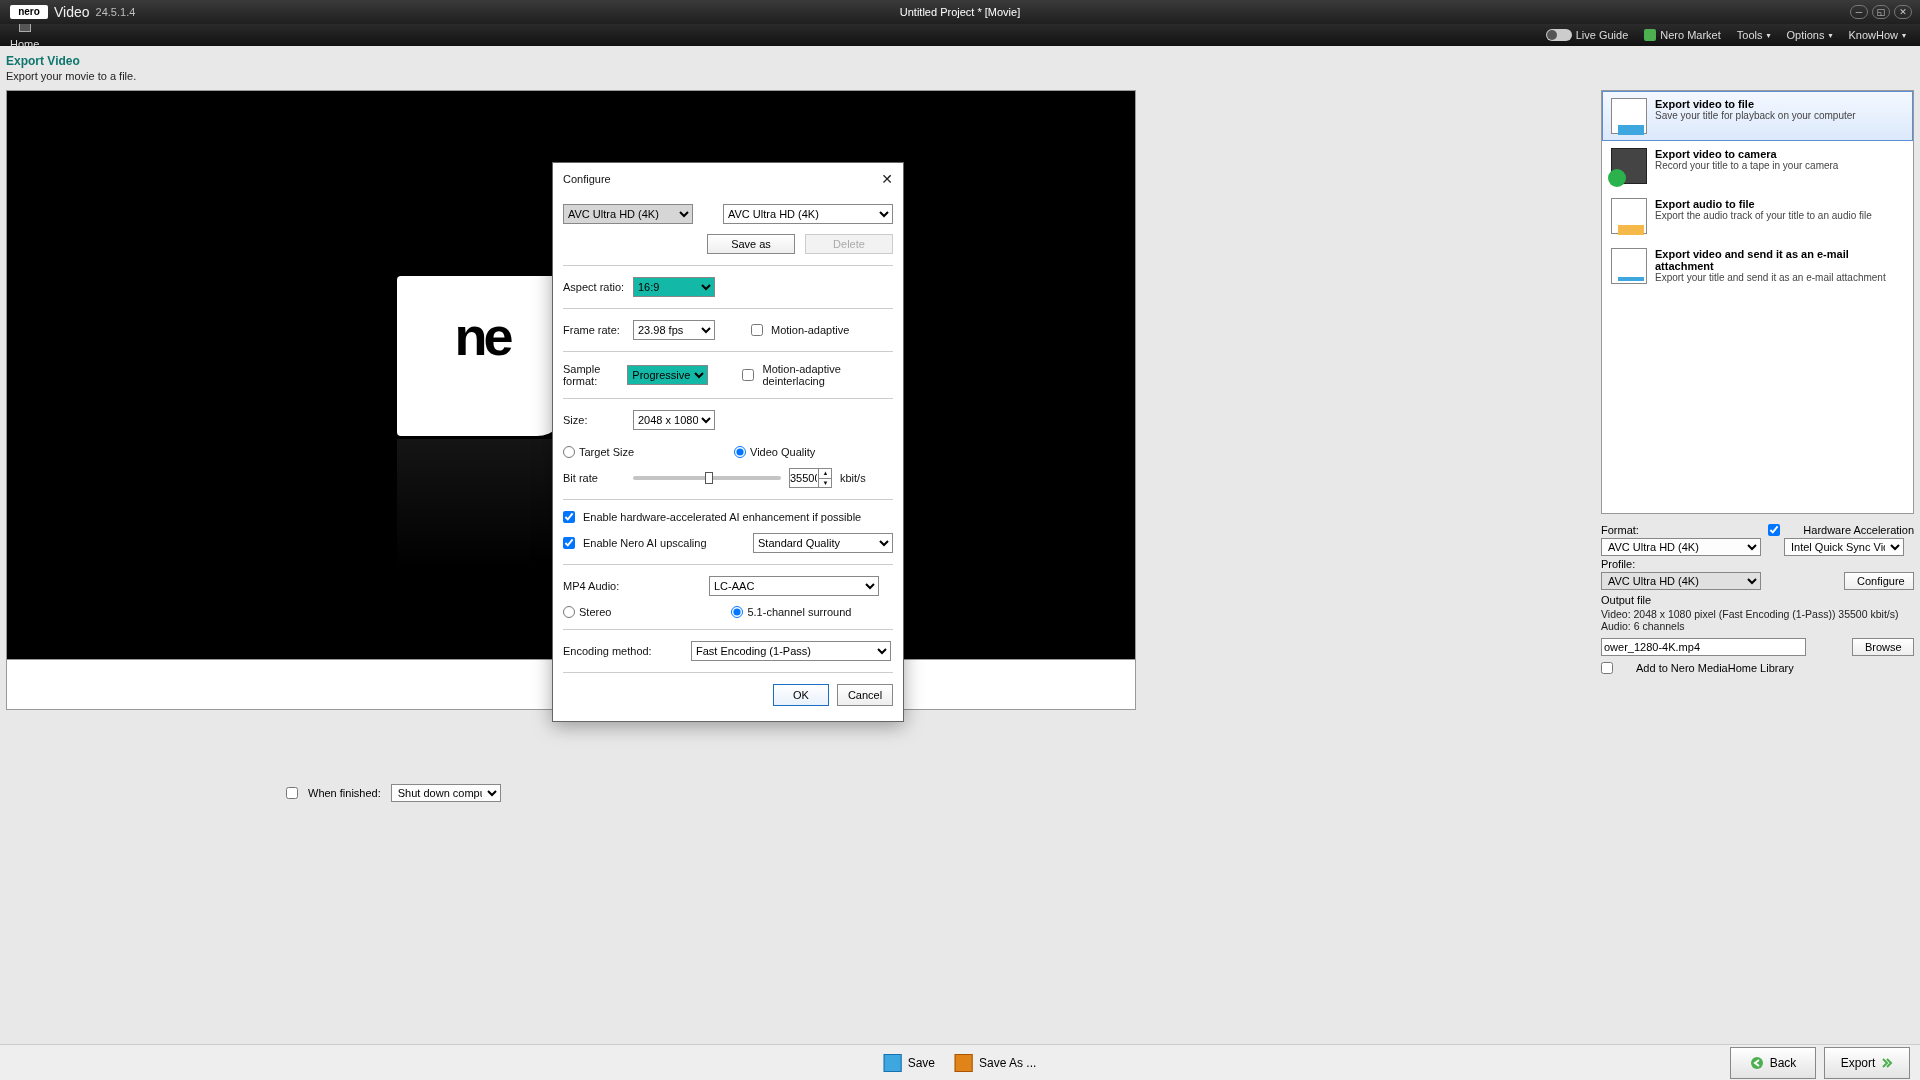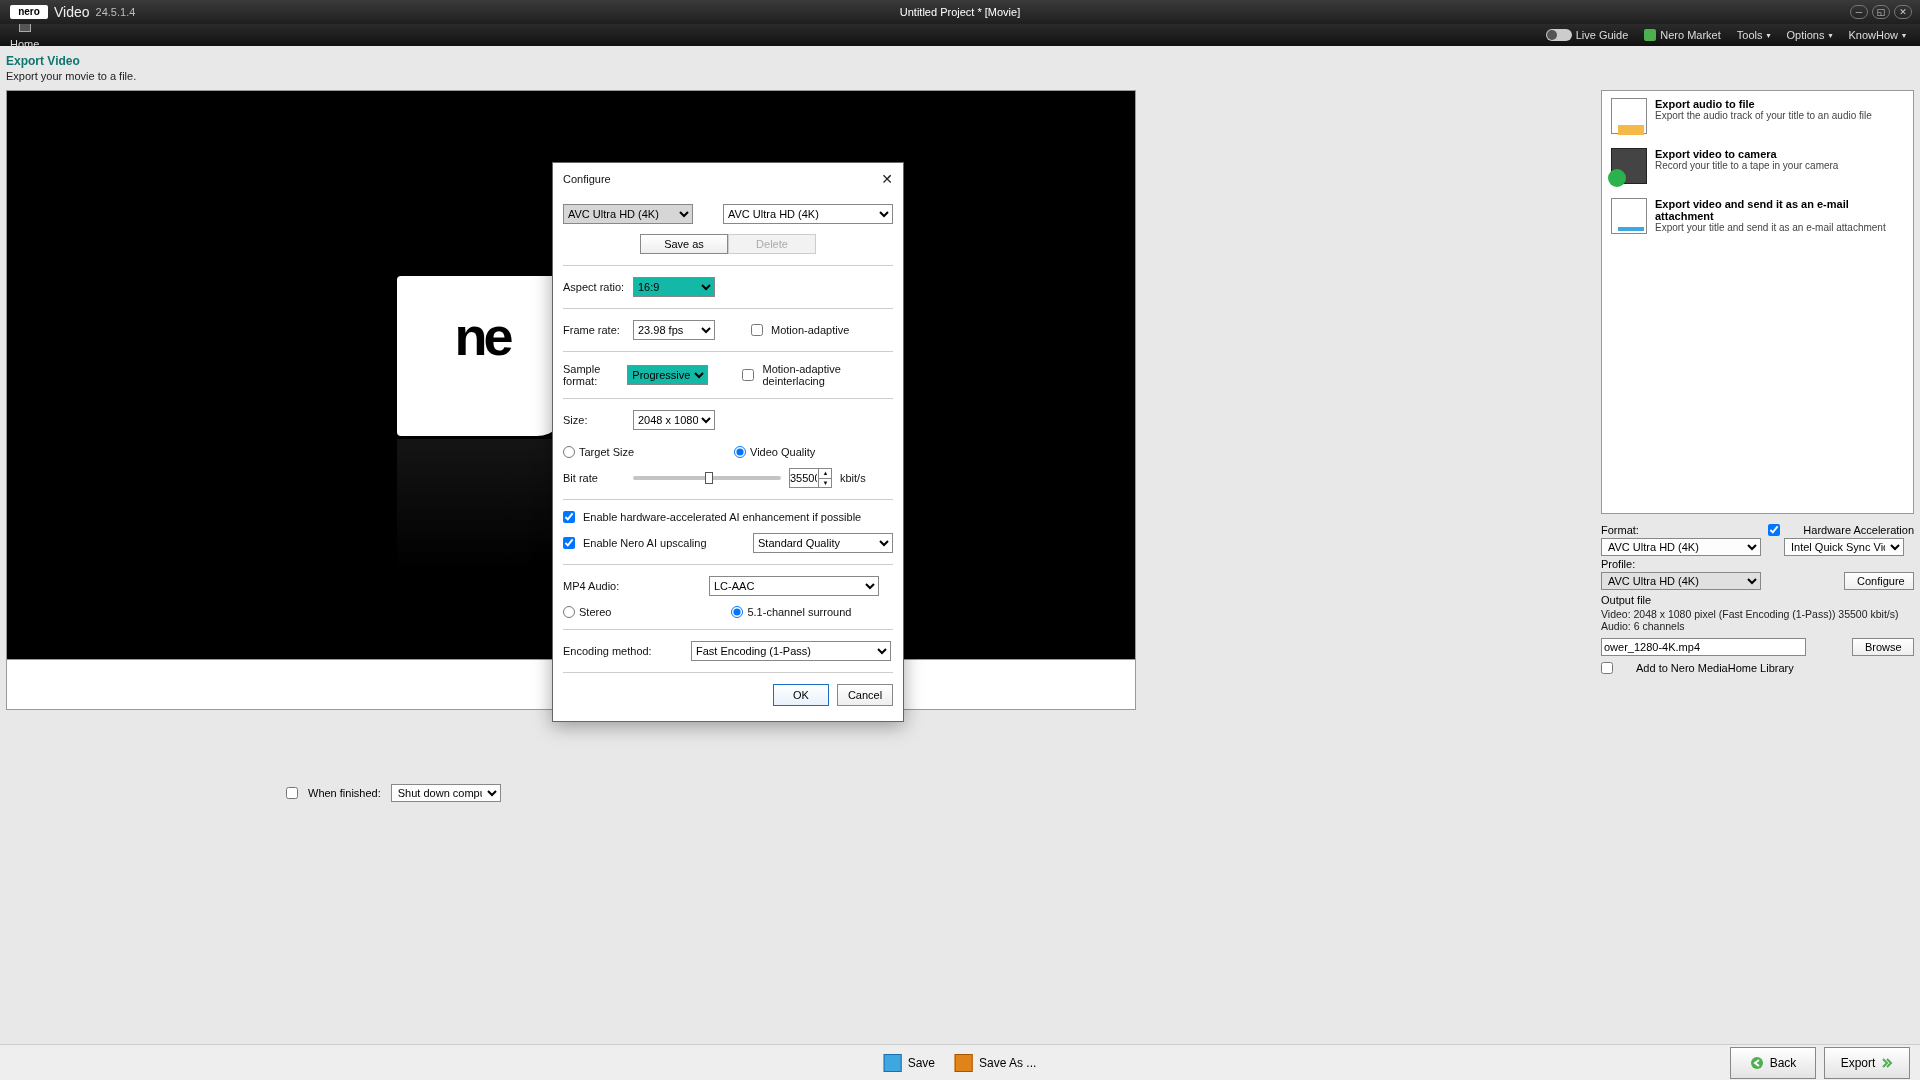--- a/index.html
+++ b/index.html
@@ -150,27 +150,31 @@
       <div class="nero-card">
           <span class="nero-text">ne</span>
         </div>
       <div class="nero-refl"></div>
     </div>
     <div class="preview-bottom"></div>
   </div>
 
   <div class="rightpanel">
     <div class="export-list">
+      <div class="export-item sel">
+        <div class="exp-icon"></div>
+        <div><b>Export video to file</b><span>Save your title for playback on your computer</span></div>
+      </div>
+      <div class="export-item">
+        <div class="exp-icon camera"></div>
+        <div><b>Export video to camera</b><span>Record your title to a tape in your camera</span></div>
+      </div>
       <div class="export-item">
         <div class="exp-icon audio"></div>
         <div><b>Export audio to file</b><span>Export the audio track of your title to an audio file</span></div>
-      </div>
-      <div class="export-item">
-        <div class="exp-icon camera"></div>
-        <div><b>Export video to camera</b><span>Record your title to a tape in your camera</span></div>
       </div>
       <div class="export-item">
         <div class="exp-icon mail"></div>
         <div><b>Export video and send it as an e-mail attachment</b><span>Export your title and send it as an e-mail attachment</span></div>
       </div>
     </div>
 
     <div class="settings">
       <div class="row">
         <span class="lbl">Format:</span>
@@ -246,21 +250,21 @@
   <div class="dlg-title">
     <span>Configure</span>
     <span class="dlg-close">✕</span>
   </div>
   <div class="dlg-body">
     <div class="dlg-row">
       <select class="dlg-sel wide" style="background:#d6d6d6"><option>AVC Ultra HD (4K)</option></select>
       <span style="flex:1"></span>
       <select class="dlg-sel full" style="background:#fff"><option>AVC Ultra HD (4K)</option></select>
     </div>
-    <div class="dlg-row" style="justify-content:center;gap:0">
+    <div class="dlg-row" style="justify-content:flex-end;gap:10px">
       <button class="small-btn">Save as</button>
       <button class="small-btn dis">Delete</button>
     </div>
     <div class="sep"></div>
     <div class="dlg-row">
         <span class="dlg-lbl">Aspect ratio:</span>
         <select class="dlg-sel"><option>16:9</option></select>
       </div>
     <div class="sep"></div>
     <div class="dlg-row">

